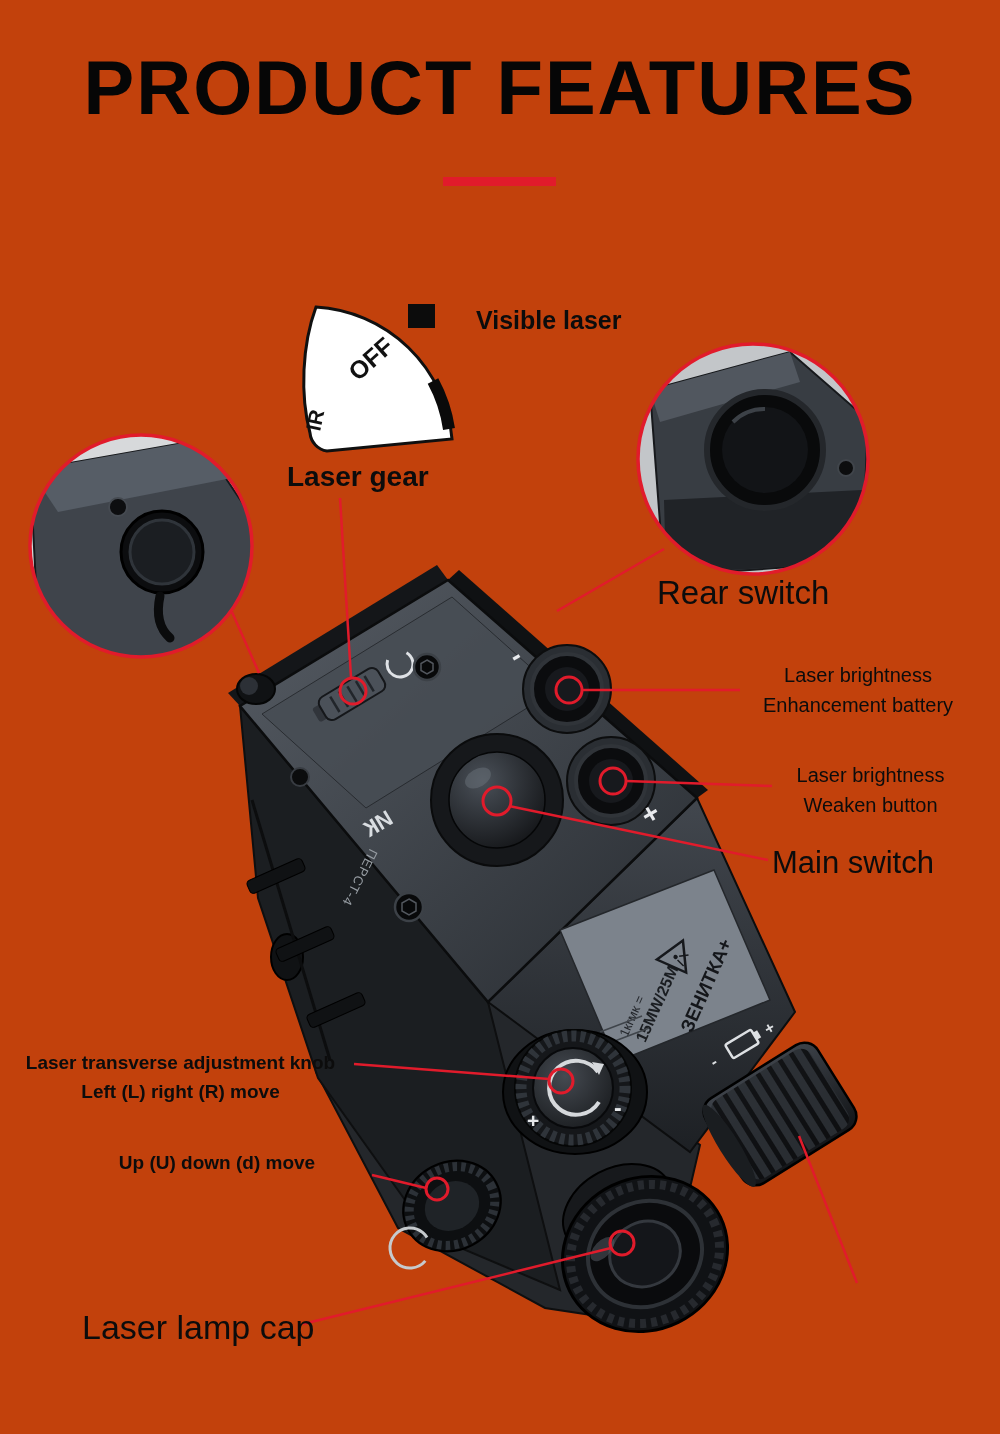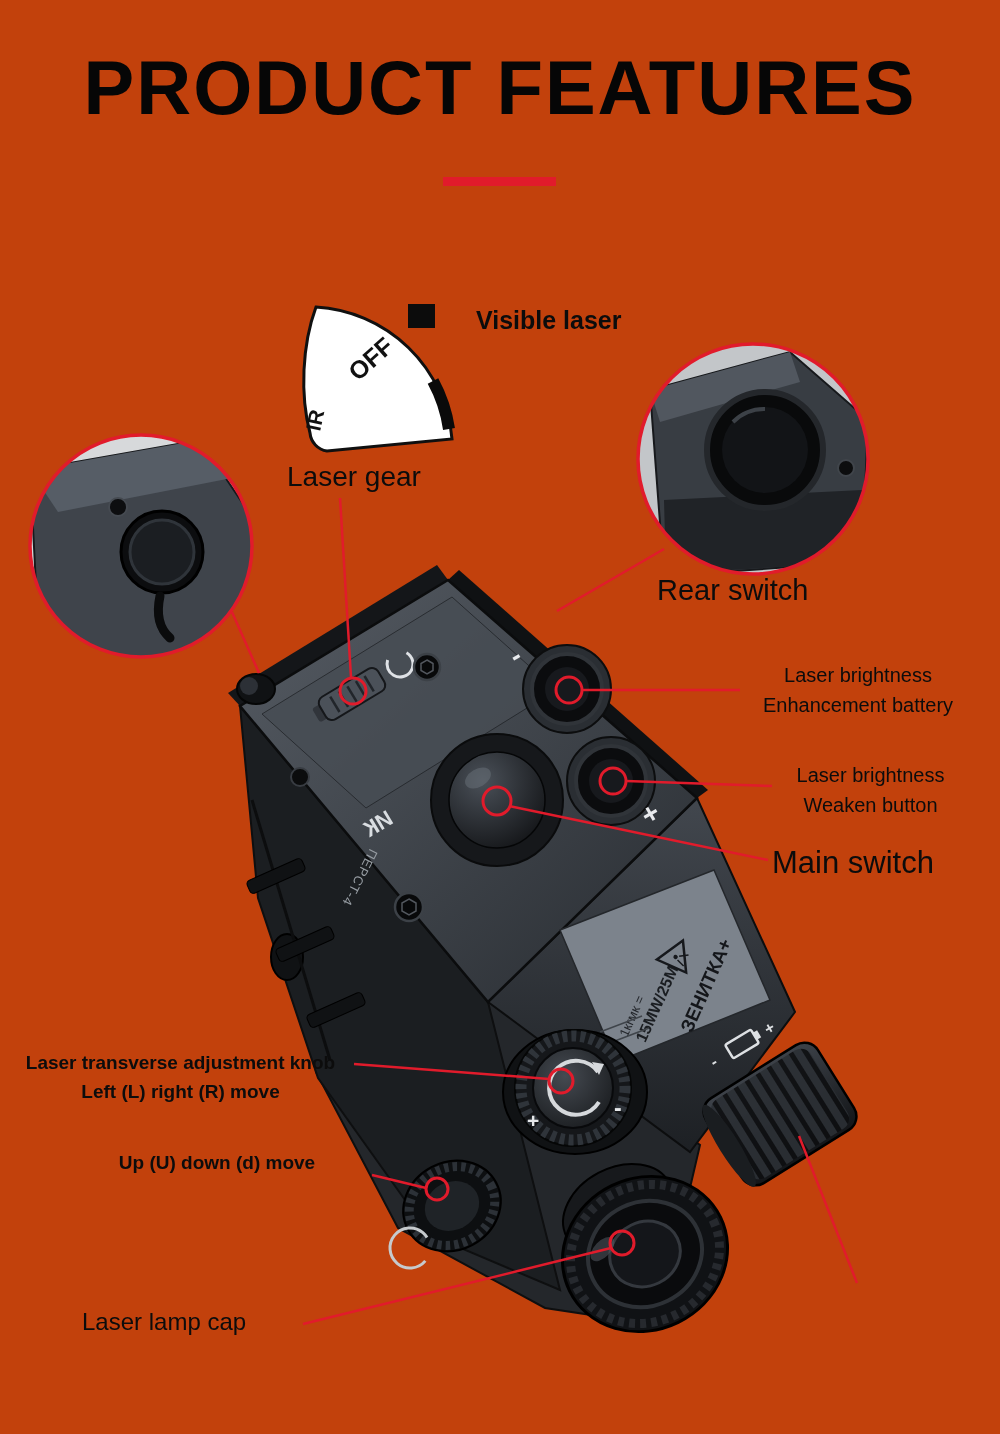--- a/index.html
+++ b/index.html
@@ -10,29 +10,29 @@
   .abs{position:absolute;}
   .page-title{
     top:44px;left:0;right:0;text-align:center;
     font-size:76px;font-weight:700;letter-spacing:2px;color:#060606;
   }
   .title-underline{
     top:177px;left:443px;width:113px;height:9px;background:#e11b2b;
   }
   .lbl{position:absolute;white-space:nowrap;}
   .lbl-visible-laser{left:444px;top:306px;font-size:25px;font-weight:700;margin-left:32px;}
-  .lbl-laser-gear{left:287px;top:461px;font-size:28px;font-weight:400;}
-  .lbl-rear-switch{left:657px;top:574px;font-size:29px;font-weight:400;}
+  .lbl-laser-gear{left:287px;top:461px;font-size:28px;font-weight:700;}
+  .lbl-rear-switch{left:657px;top:574px;font-size:33px;font-weight:400;}
   .lbl-switch-socket{left:33px;top:653px;font-size:29px;font-weight:400;}
   .lbl-enhance{left:738px;top:660px;width:240px;text-align:center;font-size:20px;font-weight:500;line-height:1.5;white-space:normal;}
   .lbl-weaken{left:768px;top:760px;width:205px;text-align:center;font-size:20px;font-weight:500;line-height:1.5;white-space:normal;}
   .lbl-main-switch{left:772px;top:845px;font-size:31px;font-weight:400;}
   .lbl-transverse{left:8px;top:1049px;width:345px;text-align:center;font-size:19px;font-weight:600;line-height:1.5;white-space:normal;}
   .lbl-longitudinal{left:22px;top:1149px;width:390px;text-align:center;font-size:19px;font-weight:600;line-height:1.5;white-space:normal;}
-  .lbl-lamp-cap{left:82px;top:1308px;font-size:24px;font-weight:400;}
+  .lbl-lamp-cap{left:82px;top:1308px;font-size:34px;font-weight:400;}
   .lbl-battery-cover{left:632px;top:1284px;font-size:30px;font-weight:400;}
   svg{position:absolute;top:0;left:0;}
   svg text{font-family:"Liberation Sans",sans-serif;}
 </style>
 </head>
 <body>
 
 <div class="stage">
 
   <div class="abs page-title">PRODUCT FEATURES</div>

